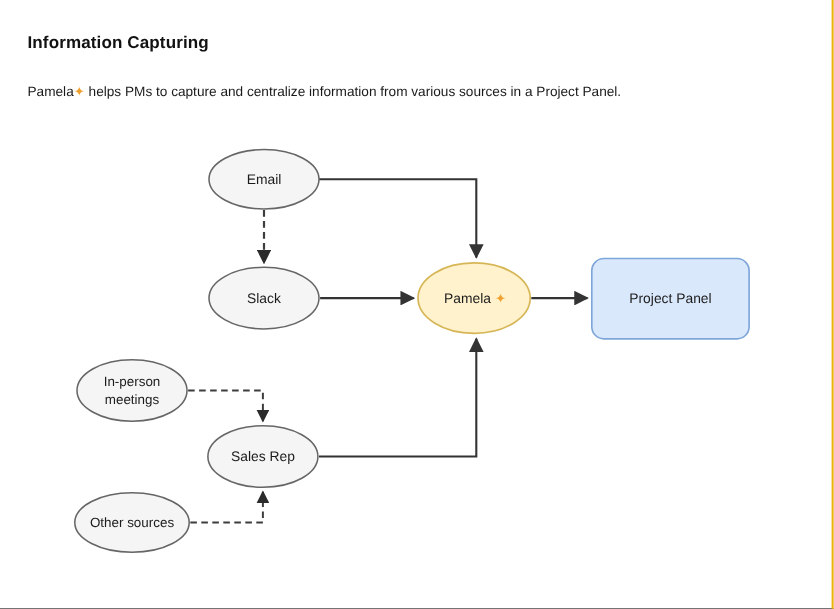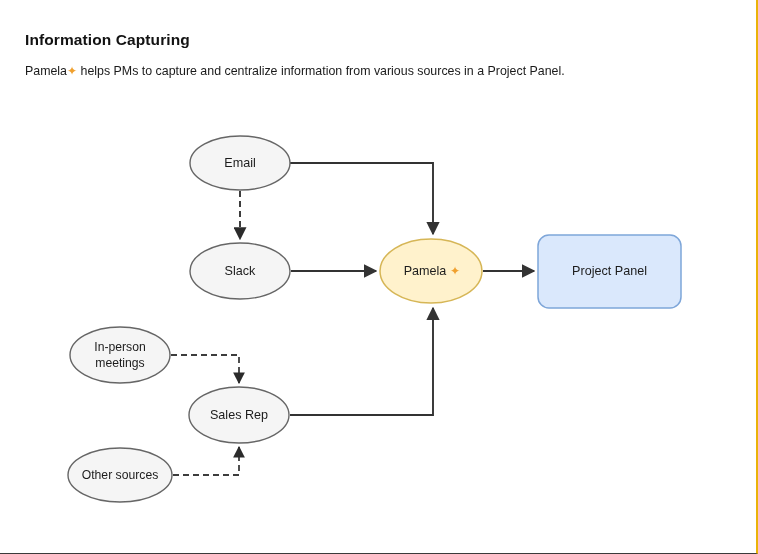--- a/index.html
+++ b/index.html
@@ -26,21 +26,21 @@
     top: 31px;
     font-size: 15.5px;
     font-weight: bold;
     color: #121212;
     letter-spacing: 0.1px;
     white-space: nowrap;
   }
   #page-subtitle {
     position: absolute;
     left: 25px;
-    top: 64px;
+    top: 76px;
     font-size: 12.4px;
     font-weight: normal;
     color: #1a1a1a;
     white-space: nowrap;
     text-align: center;
   }
   #page-subtitle .sparkle {
     color: #f0a02e;
     font-size: 12px;
   }

